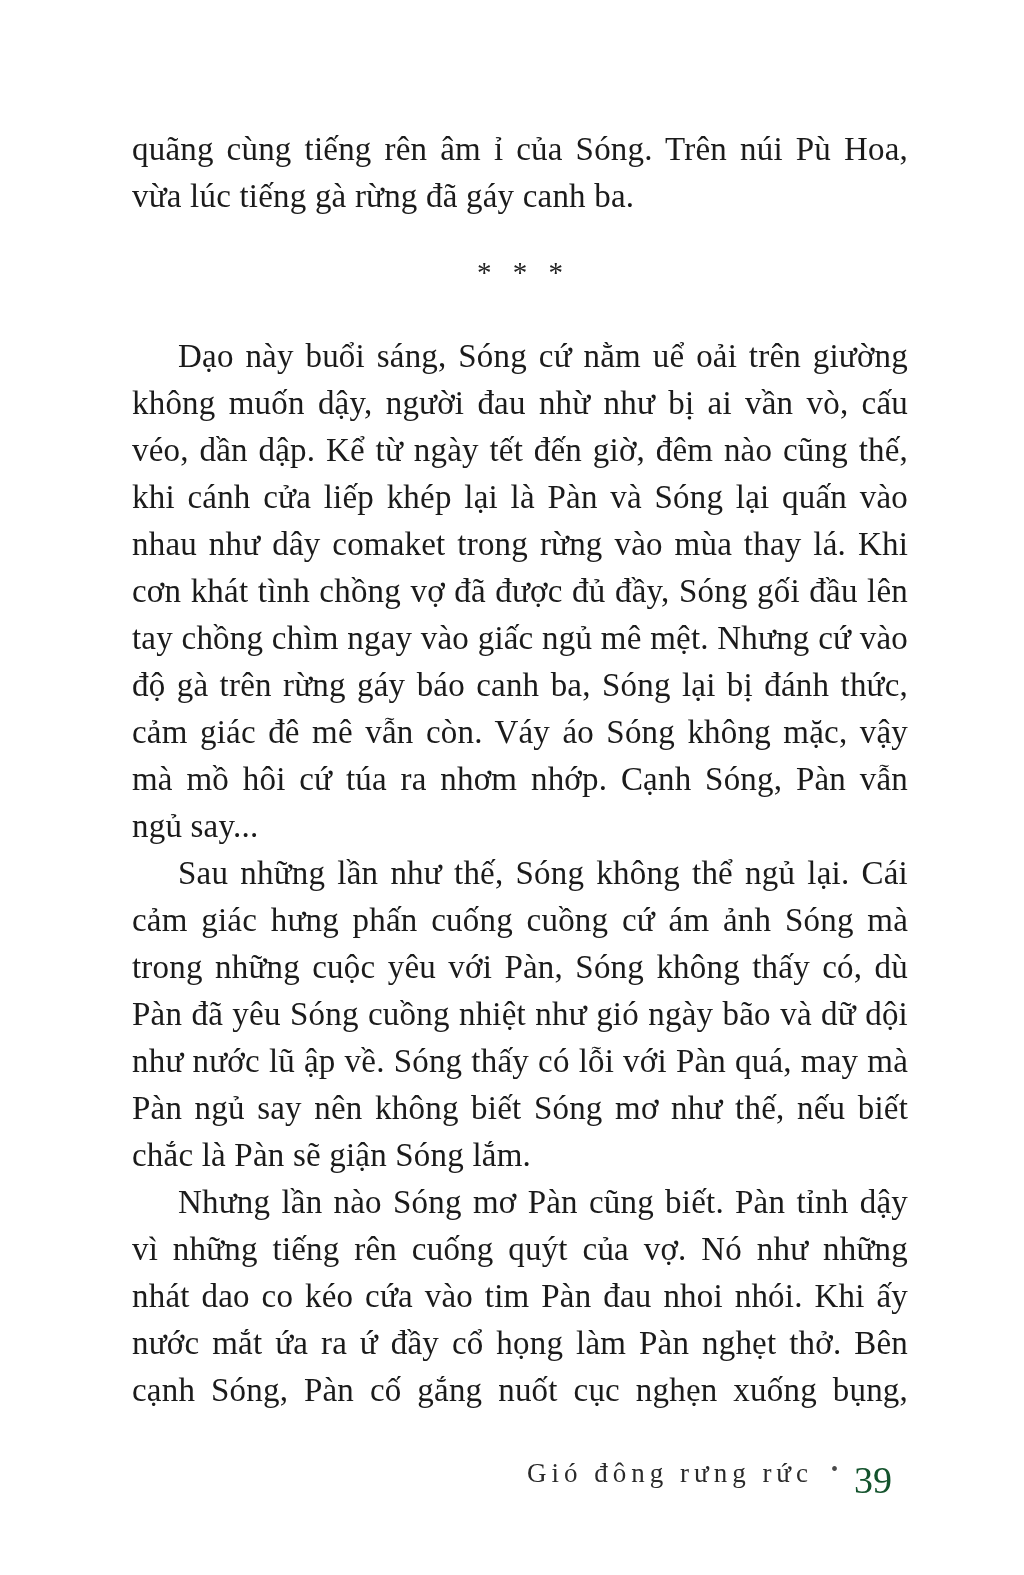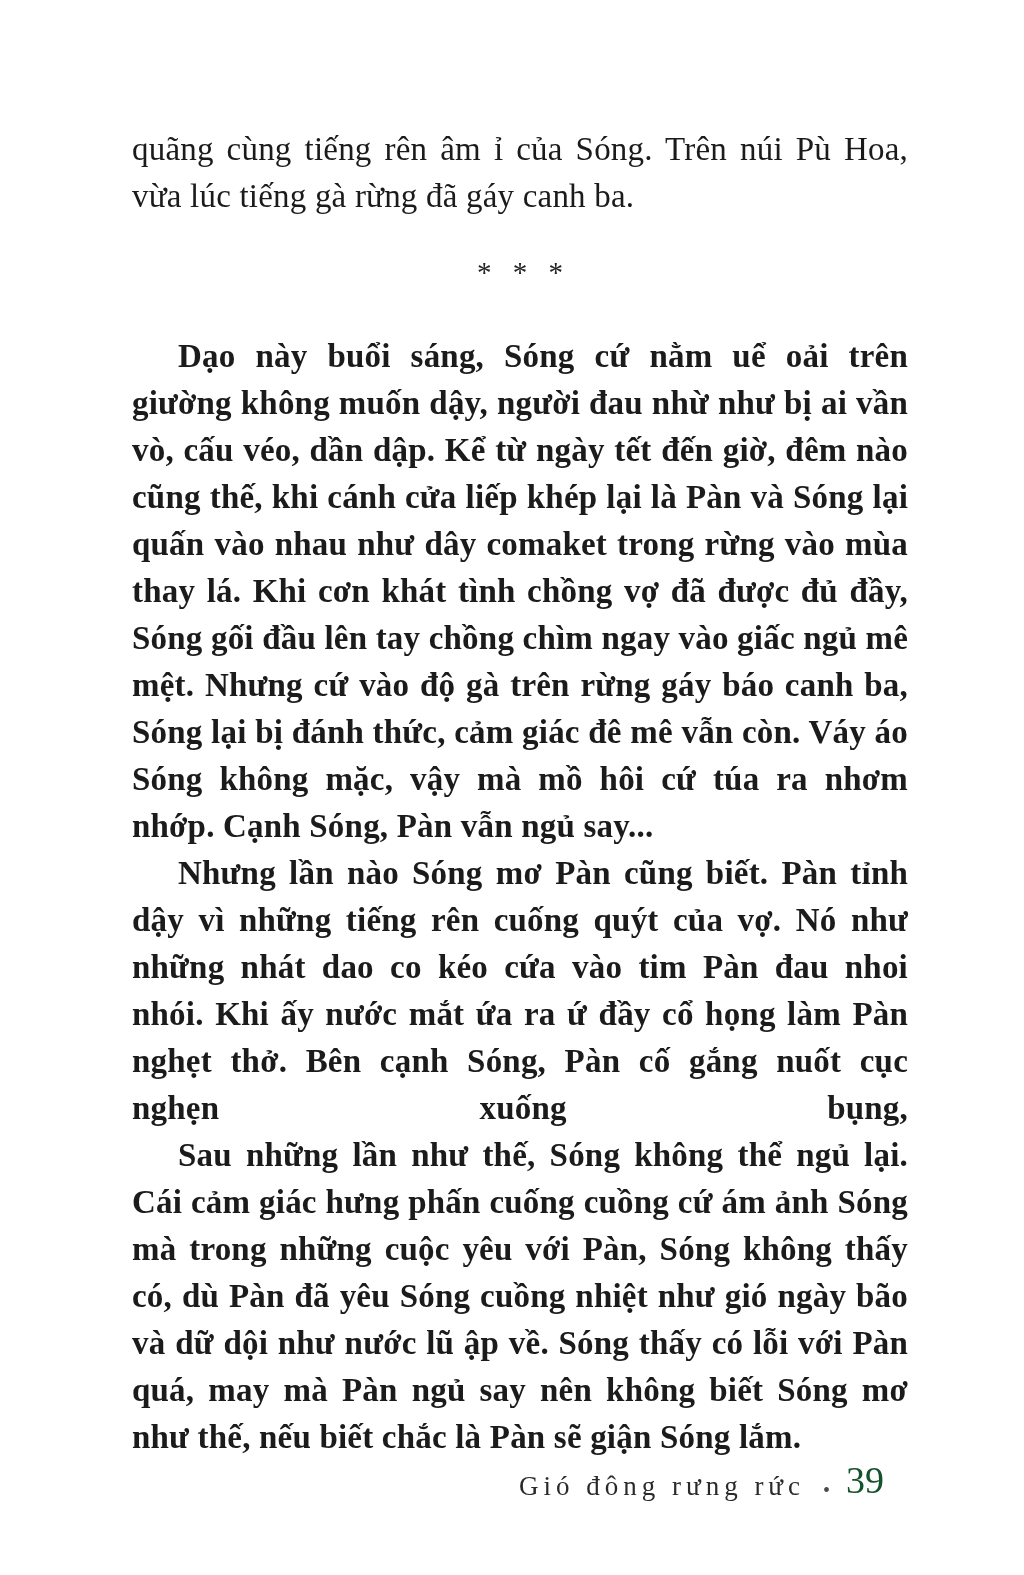--- a/index.html
+++ b/index.html
@@ -15,36 +15,36 @@
   .page {
     padding: 126px 116px 0 132px;
   }
   .body-text {
     margin: 0;
     font-size: 33px;
     line-height: 47px;
     text-align: justify;
     letter-spacing: 0.2px;
   }
-  .indent { text-indent: 46px; font-weight: bold; }
+  .indent { text-indent: 46px; }
   .fill-last { text-align-last: justify; }
   .section-break {
     text-align: center;
     font-size: 29px;
     word-spacing: 14px;
     line-height: 29px;
     margin: 38px 0 46px 0;
     color: #222222;
   }
   .footer {
     position: absolute;
     top: 1458px;
-    right: 140px;
+    right: 132px;
     display: flex;
-    align-items: flex-end;
+    align-items: flex-start;
     white-space: nowrap;
   }
   .running-title {
     font-size: 27px;
     letter-spacing: 5px;
     color: #2a2a2a;
   }
   .footer-bullet {
     font-size: 20px;
     margin: 0 16px 0 18px;
@@ -58,22 +58,22 @@
 </head>
 <body>
 
 <div class="page">
   <p class="body-text">quãng cùng tiếng rên âm ỉ của Sóng. Trên núi Pù Hoa, vừa lúc tiếng gà rừng đã gáy canh ba.</p>
 
   <div class="section-break">* * *</div>
 
   <p class="body-text indent">Dạo này buổi sáng, Sóng cứ nằm uể oải trên giường không muốn dậy, người đau nhừ như bị ai vần vò, cấu véo, dần dập. Kể từ ngày tết đến giờ, đêm nào cũng thế, khi cánh cửa liếp khép lại là Pàn và Sóng lại quấn vào nhau như dây comaket trong rừng vào mùa thay lá. Khi cơn khát tình chồng vợ đã được đủ đầy, Sóng gối đầu lên tay chồng chìm ngay vào giấc ngủ mê mệt. Nhưng cứ vào độ gà trên rừng gáy báo canh ba, Sóng lại bị đánh thức, cảm giác đê mê vẫn còn. Váy áo Sóng không mặc, vậy mà mồ hôi cứ túa ra nhơm nhớp. Cạnh Sóng, Pàn vẫn ngủ say...</p>
 
+  <p class="body-text indent">Sau những lần như thế, Sóng không thể ngủ lại. Cái cảm giác hưng phấn cuống cuồng cứ ám ảnh Sóng mà trong những cuộc yêu với Pàn, Sóng không thấy có, dù Pàn đã yêu Sóng cuồng nhiệt như gió ngày bão và dữ dội như nước lũ ập về. Sóng thấy có lỗi với Pàn quá, may mà Pàn ngủ say nên không biết Sóng mơ như thế, nếu biết chắc là Pàn sẽ giận Sóng lắm.</p>
+
   <p class="body-text indent fill-last">Nhưng lần nào Sóng mơ Pàn cũng biết. Pàn tỉnh dậy vì những tiếng rên cuống quýt của vợ. Nó như những nhát dao co kéo cứa vào tim Pàn đau nhoi nhói. Khi ấy nước mắt ứa ra ứ đầy cổ họng làm Pàn nghẹt thở. Bên cạnh Sóng, Pàn cố gắng nuốt cục nghẹn xuống bụng,</p>
-
-  <p class="body-text indent">Sau những lần như thế, Sóng không thể ngủ lại. Cái cảm giác hưng phấn cuống cuồng cứ ám ảnh Sóng mà trong những cuộc yêu với Pàn, Sóng không thấy có, dù Pàn đã yêu Sóng cuồng nhiệt như gió ngày bão và dữ dội như nước lũ ập về. Sóng thấy có lỗi với Pàn quá, may mà Pàn ngủ say nên không biết Sóng mơ như thế, nếu biết chắc là Pàn sẽ giận Sóng lắm.</p>
 </div>
 
 <div class="footer">
   <span class="running-title">Gió đông rưng rức</span>
   <span class="footer-bullet">•</span>
   <span class="page-number">39</span>
 </div>
 
 </body></html>

